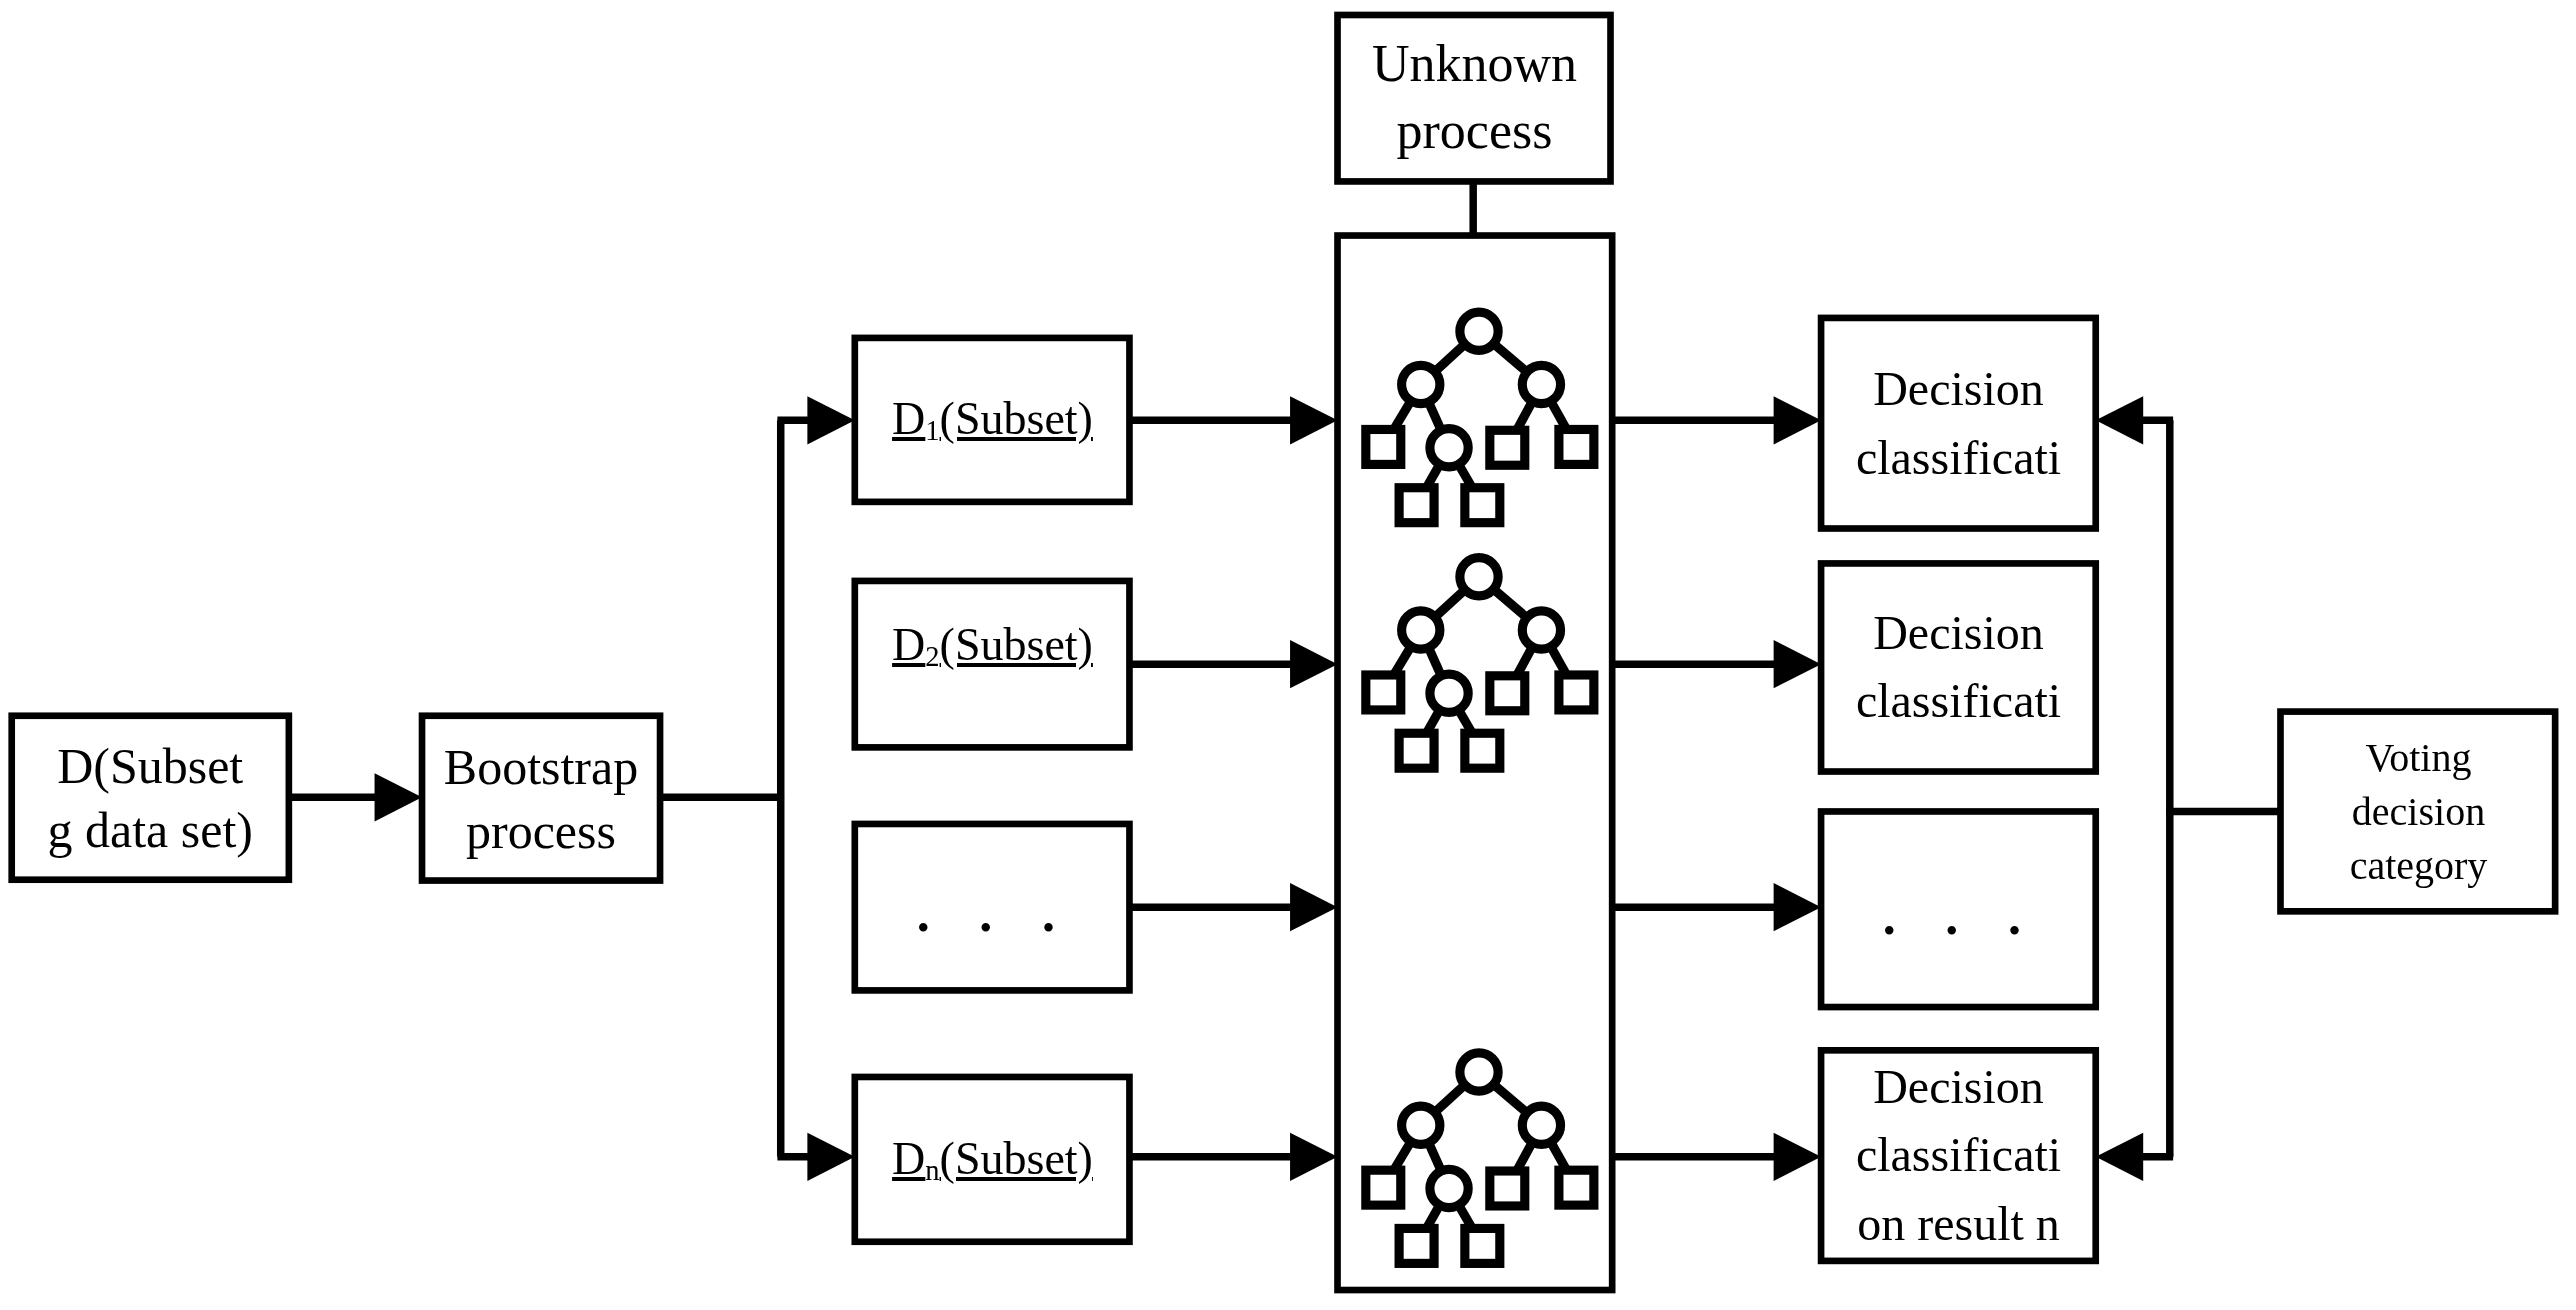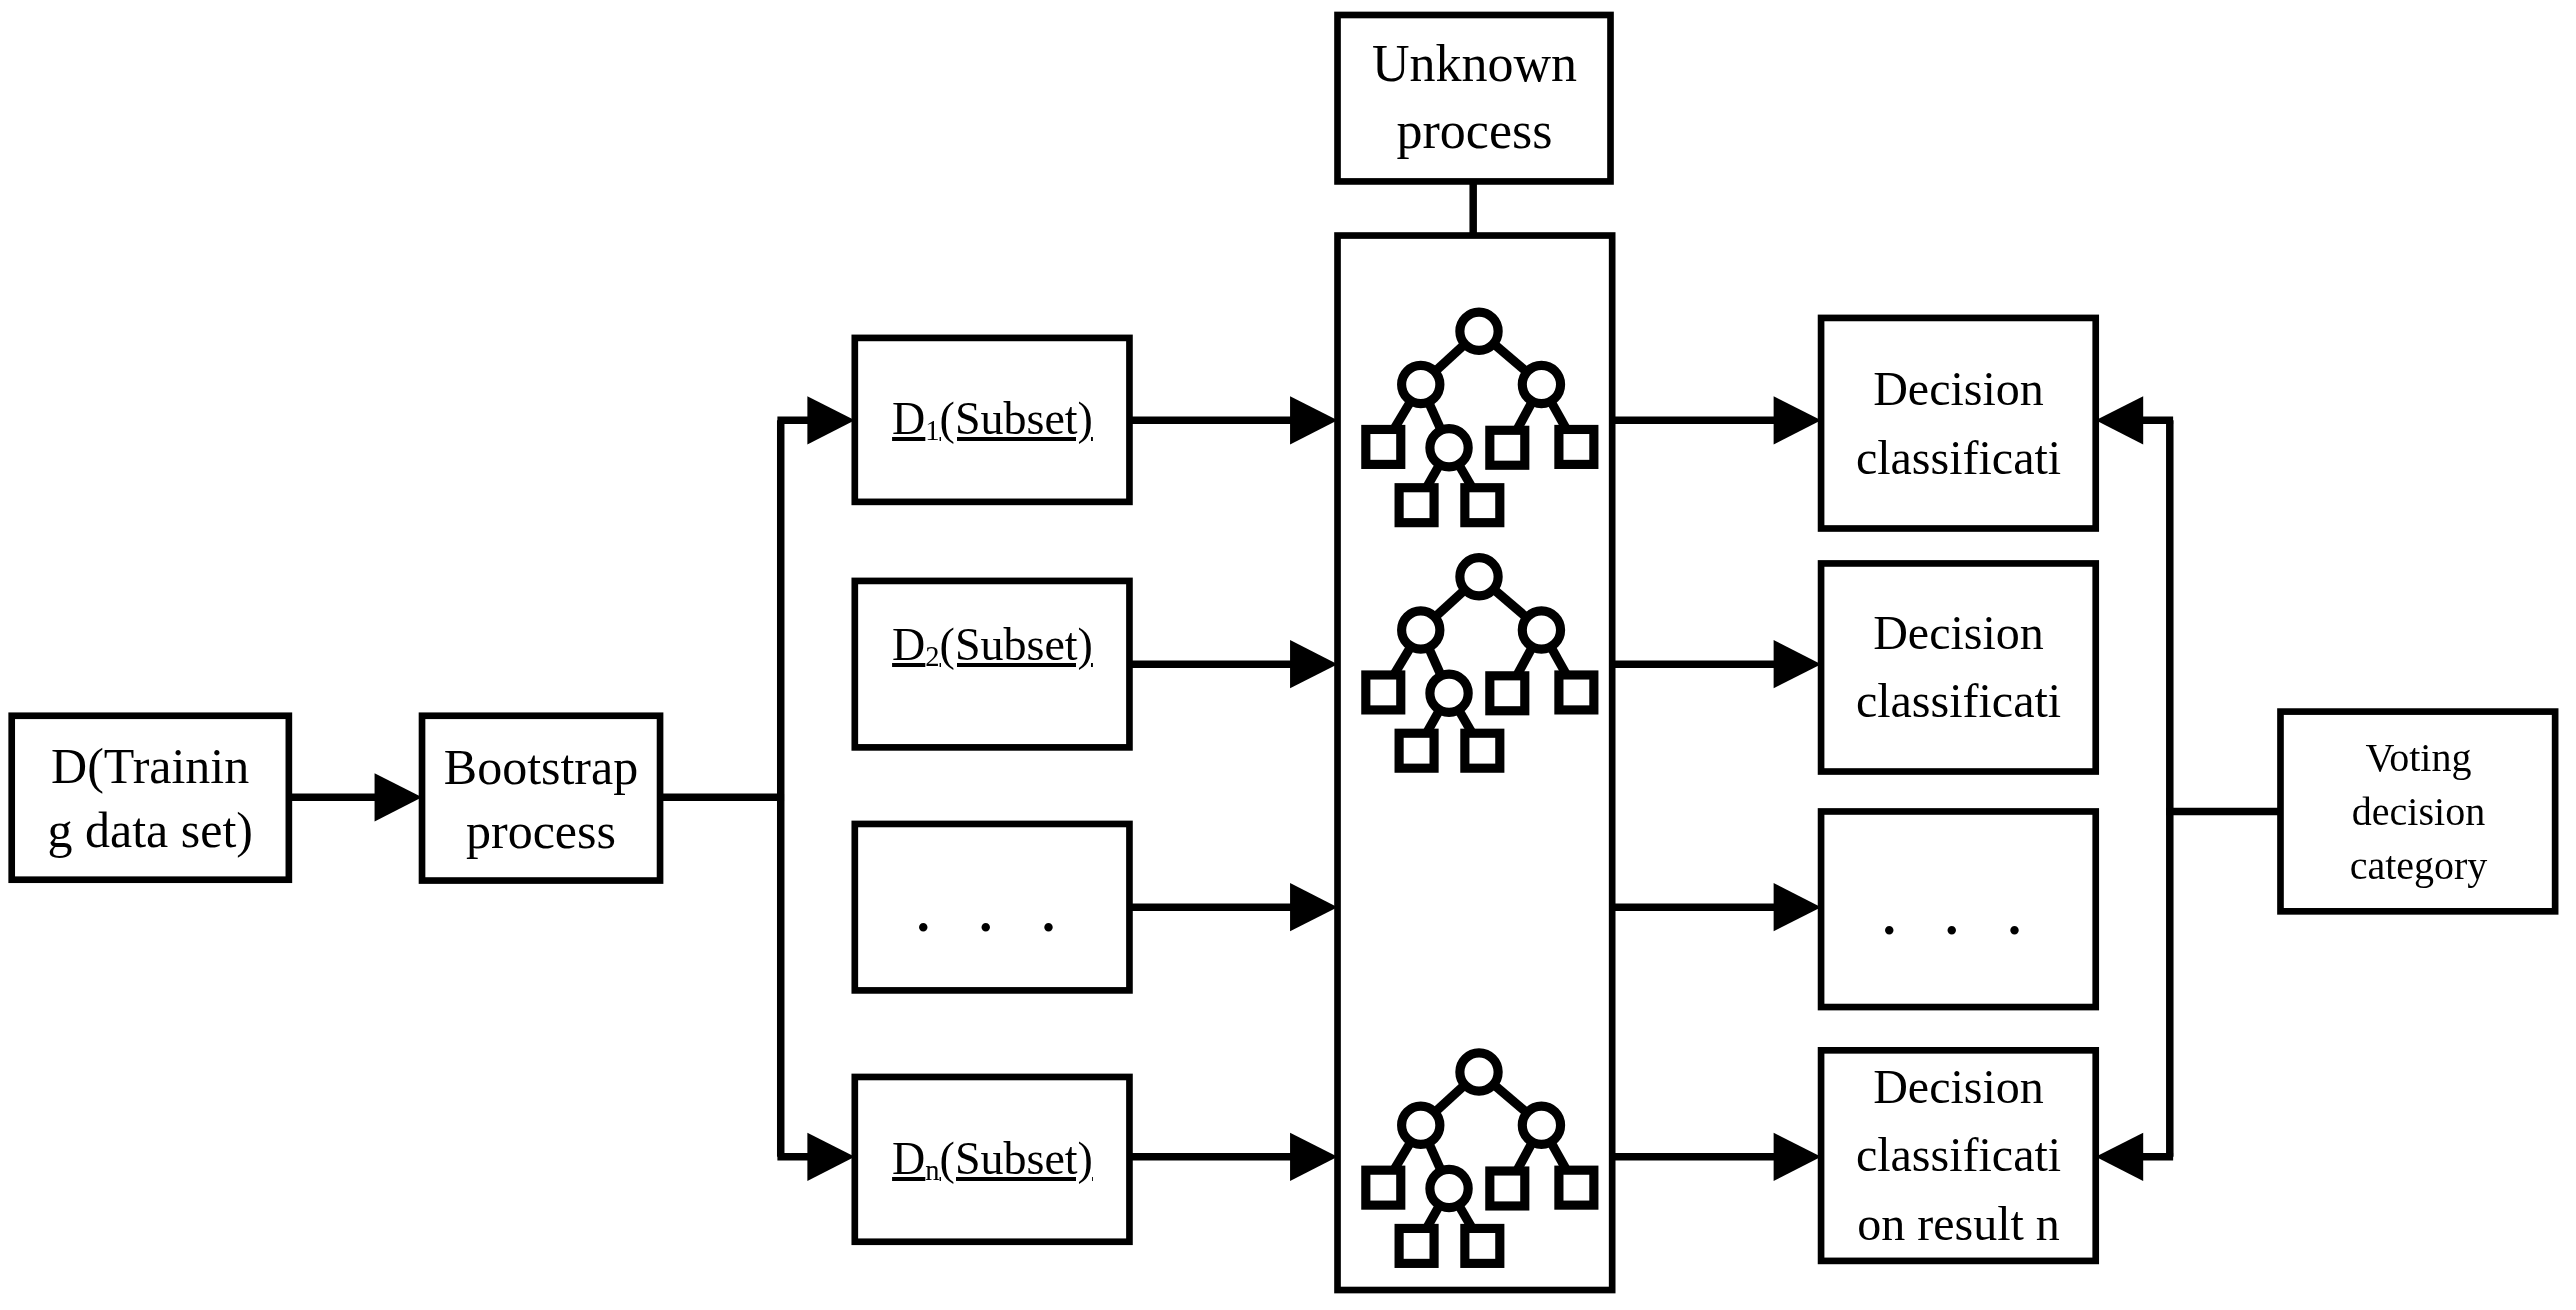--- a/index.html
+++ b/index.html
@@ -119,21 +119,21 @@
       <rect x="2188" y="1262" width="330" height="253"></rect>
       <rect x="2740" y="855" width="330" height="240"></rect>
     </g>
 
     <use href="#tree" transform="translate(1637,373)"></use>
     <use href="#tree" transform="translate(1637,668)"></use>
     <use href="#tree" transform="translate(1637,1263)"></use>
   </svg>
 
   <div class="lbl" style="left:11.7px;top:716px;width:277px;height:164px;">
-    <span class="row">D(Trainin</span>
+    <span class="row">D(Subset</span>
     <span class="row">g data set)</span>
   </div>
 
   <div class="lbl" style="left:422px;top:716px;width:238px;height:165px;">
     <span class="row">Bootstrap</span>
     <span class="row">process</span>
   </div>
 
   <div class="lbl subset" style="left:855px;top:338px;width:275px;height:164px;">
     <span class="row"><span>D</span><span class="sub">1</span><span>(Subset)</span></span>

